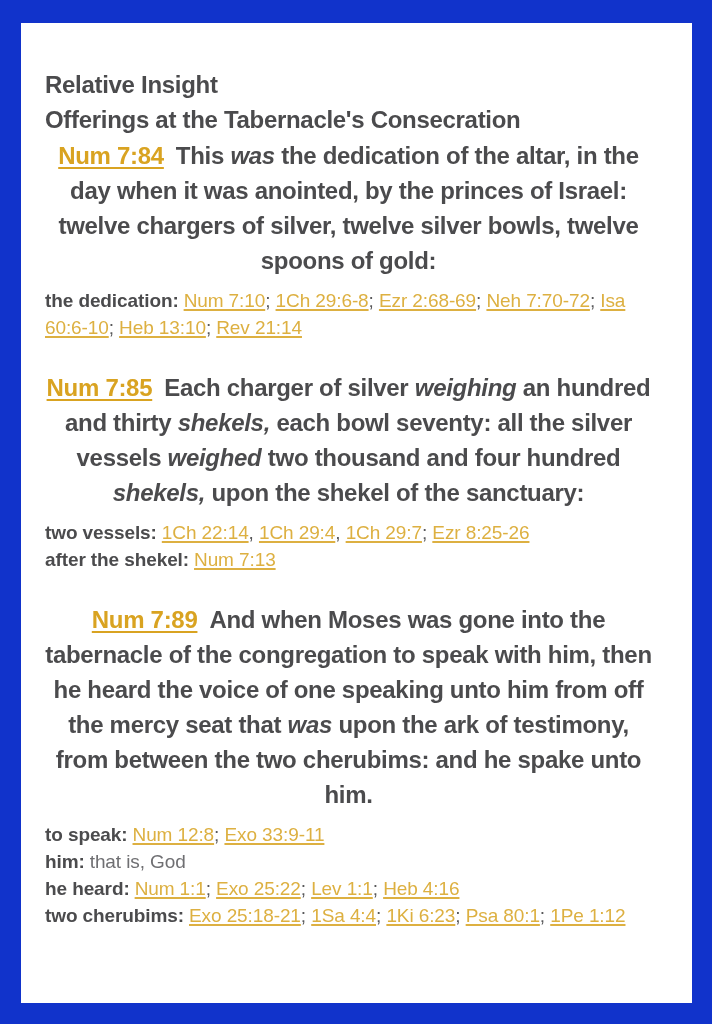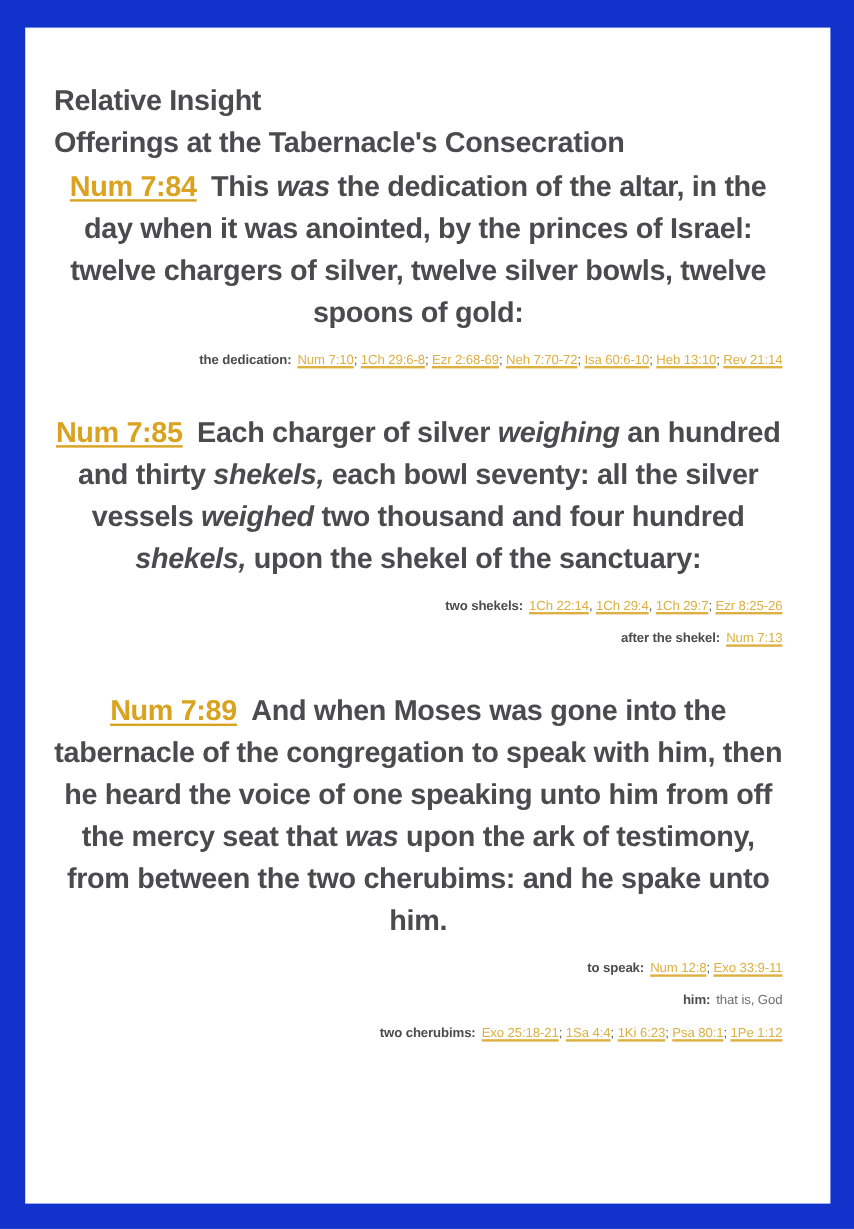--- a/index.html
+++ b/index.html
@@ -35,24 +35,23 @@
     text-decoration:underline;
     text-decoration-thickness:2px;
     text-underline-offset:3px;
     margin-right:12px;
     font-weight:700;
     cursor:pointer;
   }
   .verse em{font-style:italic;}
   .xrefs{margin:0 0 29px 0;}
   .xline{
-    font-size:11px;line-height:27px;
+    font-size:19px;line-height:27px;
     color:var(--dark,#4b4b4d);
     letter-spacing:-0.1px;
-    text-align:right;
   }
   .xlabel{font-weight:700;margin-right:5px;}
   .xref{
     color:var(--goldlink,#ddb041);
     font-weight:400;
     text-decoration:underline;
     text-decoration-thickness:1.5px;
     text-underline-offset:2px;
     cursor:pointer;
   }
@@ -71,27 +70,28 @@
     <main>
         <section class="verse-section">
           <p class="verse"><a class="verse-ref" href="#">Num 7:84</a><span>This </span><em>was</em><span> the dedication of the altar, in the day when it was anointed, by the princes of Israel: twelve chargers of silver, twelve silver bowls, twelve spoons of gold:</span></p>
           <div class="xrefs">
             <div class="xline"><span class="xlabel">the dedication:</span><a class="xref" href="#">Num 7:10</a><span class="xsep">; </span><a class="xref" href="#">1Ch 29:6-8</a><span class="xsep">; </span><a class="xref" href="#">Ezr 2:68-69</a><span class="xsep">; </span><a class="xref" href="#">Neh 7:70-72</a><span class="xsep">; </span><a class="xref" href="#">Isa 60:6-10</a><span class="xsep">; </span><a class="xref" href="#">Heb 13:10</a><span class="xsep">; </span><a class="xref" href="#">Rev 21:14</a></div>
           </div>
         </section>
         <section class="verse-section">
           <p class="verse"><a class="verse-ref" href="#">Num 7:85</a><span>Each charger of silver </span><em>weighing</em><span> an hundred and thirty </span><em>shekels,</em><span> each bowl seventy: all the silver vessels </span><em>weighed</em><span> two thousand and four hundred </span><em>shekels,</em><span> upon the shekel of the sanctuary:</span></p>
           <div class="xrefs">
-            <div class="xline"><span class="xlabel">two shekels:</span><a class="xref" href="#">1Ch 22:14</a><span class="xsep">, </span><a class="xref" href="#">1Ch 29:4</a><span class="xsep">, </span><a class="xref" href="#">1Ch 29:7</a><span class="xsep">; </span><a class="xref" href="#">Ezr 8:25-26</a></div>
+            <div class="xline"><span class="xlabel">two vessels:</span><a class="xref" href="#">1Ch 22:14</a><span class="xsep">, </span><a class="xref" href="#">1Ch 29:4</a><span class="xsep">, </span><a class="xref" href="#">1Ch 29:7</a><span class="xsep">; </span><a class="xref" href="#">Ezr 8:25-26</a></div>
             <div class="xline"><span class="xlabel">after the shekel:</span><a class="xref" href="#">Num 7:13</a></div>
           </div>
         </section>
         <section class="verse-section">
           <p class="verse"><a class="verse-ref" href="#">Num 7:89</a><span>And when Moses was gone into the tabernacle of the congregation to speak with him, then he heard the voice of one speaking unto him from off the mercy seat that </span><em>was</em><span> upon the ark of testimony, from between the two cherubims: and he spake unto him.</span></p>
           <div class="xrefs">
             <div class="xline"><span class="xlabel">to speak:</span><a class="xref" href="#">Num 12:8</a><span class="xsep">; </span><a class="xref" href="#">Exo 33:9-11</a></div>
             <div class="xline"><span class="xlabel">him:</span><span class="xnote">that is, God</span></div>
+            <div class="xline"><span class="xlabel">he heard:</span><a class="xref" href="#">Num 1:1</a><span class="xsep">; </span><a class="xref" href="#">Exo 25:22</a><span class="xsep">; </span><a class="xref" href="#">Lev 1:1</a><span class="xsep">; </span><a class="xref" href="#">Heb 4:16</a></div>
             <div class="xline"><span class="xlabel">two cherubims:</span><a class="xref" href="#">Exo 25:18-21</a><span class="xsep">; </span><a class="xref" href="#">1Sa 4:4</a><span class="xsep">; </span><a class="xref" href="#">1Ki 6:23</a><span class="xsep">; </span><a class="xref" href="#">Psa 80:1</a><span class="xsep">; </span><a class="xref" href="#">1Pe 1:12</a></div>
           </div>
         </section>
       </main>
   </div>
 </div>
 
 </body></html>

